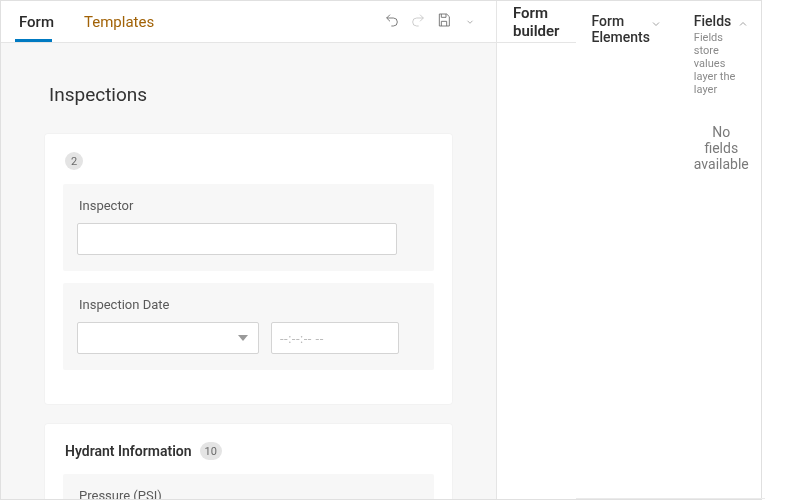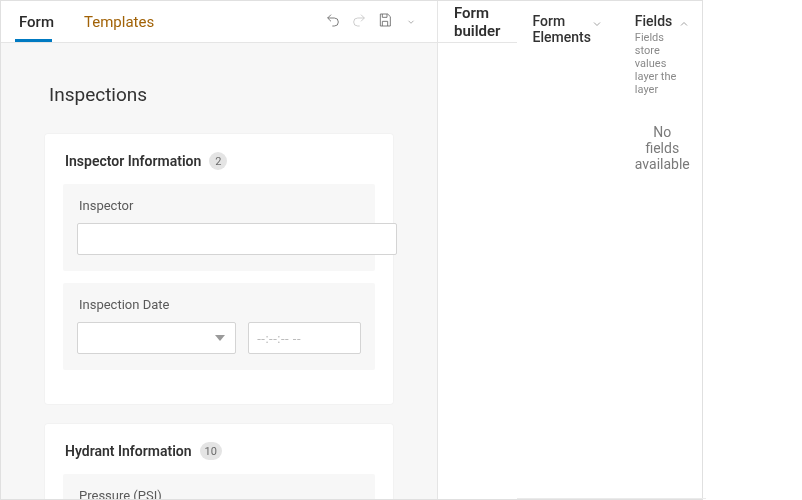--- a/index.html
+++ b/index.html
@@ -1,17 +1,17 @@
 <!DOCTYPE html>
 <html><head>
 <meta charset="utf-8">
 <style>
   * { box-sizing: border-box; }
   html, body { margin: 0; padding: 0; width: 802px; height: 500px; font-family: -apple-system, "Segoe UI", Roboto, Arial, sans-serif; color: #323232; background: #fff; }
-  .app { display: flex; width: 703px; height: 500px; border: 1px solid #e0e0e0; }
+  .app { display: flex; width: 762px; height: 500px; border: 1px solid #e0e0e0; }
   
   .left { flex: 1; display: flex; flex-direction: column; border-right: 1px solid #e5e5e5; min-width: 0; }
   .topbar { height: 42px; display: flex; align-items: center; border-bottom: 1px solid #e5e5e5; padding: 0 14px 0 18px; gap: 2px; }
   .tab { font-size: 15px; padding: 10px 10px 9px 0; margin-right: 18px; color: #a16207; cursor: pointer; }
   .tab.active { color: #2a2a2a; font-weight: 500; position: relative; }
   .tab.active::after { content: ""; position: absolute; left: -4px; right: 12px; bottom: -2px; height: 3px; background: #007ac2; }
   .topbar-spacer { flex: 1; }
   .icon-btn { width: 24px; height: 24px; display: flex; align-items: center; justify-content: center; color: #6a6a6a; cursor: pointer; }
   .icon-btn.disabled { color: #c5c5c5; cursor: default; }
   .icon-btn svg { width: 16px; height: 16px; stroke: currentColor; fill: none; stroke-width: 1.3; }
@@ -91,21 +91,20 @@
       </div>
     </div>
 
     <div class="form-canvas-wrap">
       <div class="canvas-inner">
 
         <h2 class="form-title">Inspections</h2>
 
         <div class="group-card">
           <div class="group-header">
-            <span class="group-title">Inspector Information</span>
             <span class="count-badge">2</span>
           </div>
 
           <div class="field-card">
             <div class="field-label">Inspector</div>
             <div class="input"></div>
           </div>
 
           <div class="field-card">
             <div class="field-label">Inspection Date</div>

